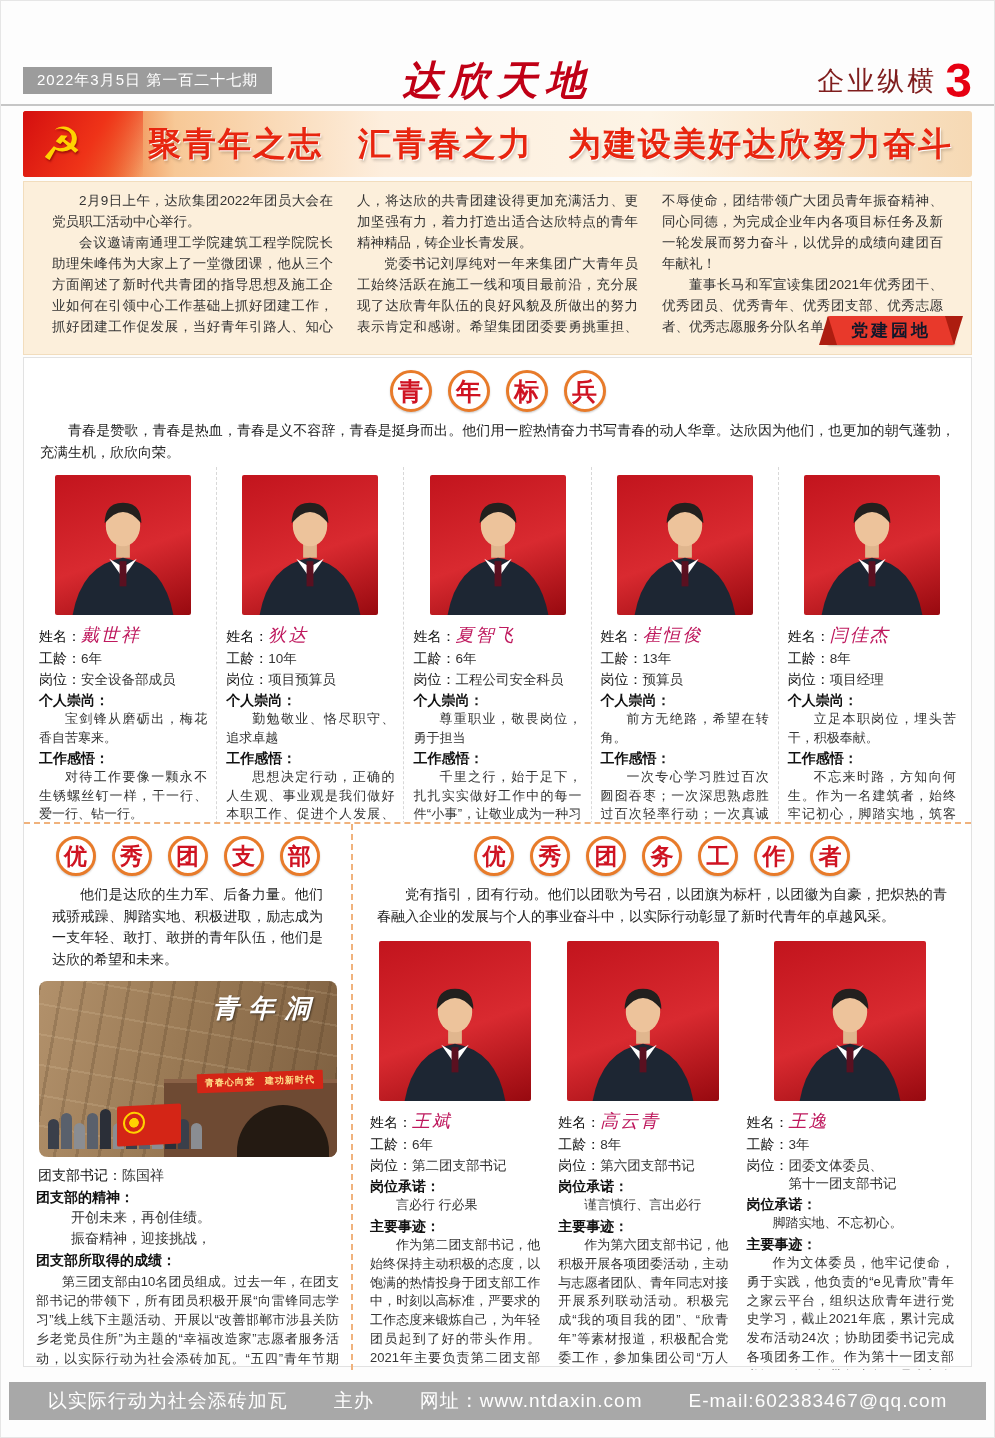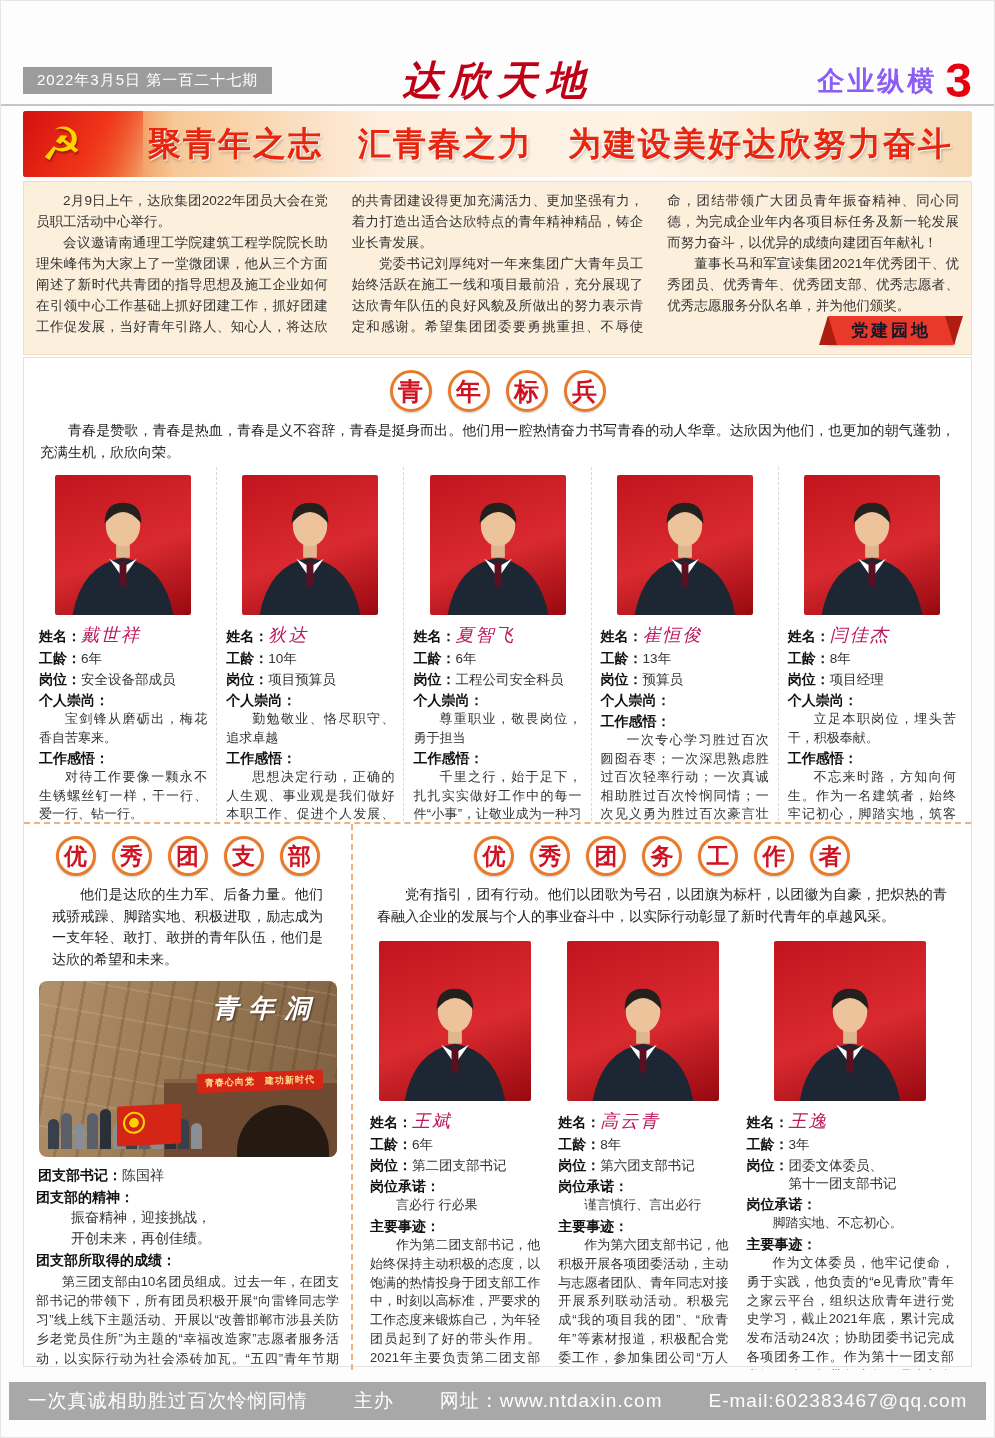--- a/index.html
+++ b/index.html
@@ -8,39 +8,39 @@
           border:1px solid #e6e6e6; overflow:hidden; }
 
   
   .masthead { position:absolute; top:56px; left:22px; right:22px; height:46px; }
   .date-box { position:absolute; left:0; top:10px; background:#9c9c9c; color:#fff;
               font-size:15px; padding:4px 14px; letter-spacing:1px; }
   .paper-title { position:absolute; left:0; right:0; top:-4px; text-align:center;
                  font-family:"DejaVu Serif", serif; font-style:italic; font-weight:bold;
                  color:#c00016; font-size:40px; letter-spacing:8px; }
   .section-page { position:absolute; right:0; top:0; display:flex; align-items:center; }
-  .section-label { font-size:27px; font-weight:bold; color:#8b5cf6; letter-spacing:3px; }
+  .section-label { font-size:27px; font-weight:normal; color:#7f1d1d; letter-spacing:3px; }
   .page-number { font-size:48px; font-weight:bold; color:#e60012; margin-left:8px; line-height:1; }
   .masthead-rule { position:absolute; top:103px; left:0; right:0; height:2px; background:#c6c6c6; }
 
   
   .banner { position:absolute; top:110px; left:22px; right:22px; height:66px; border-radius:3px;
             overflow:hidden; display:flex; align-items:center;
             background:linear-gradient(90deg,#e8330f 0%,#ef7b3a 9%,#f7c896 16%,#fdeedd 38%,#fdf4e6 66%,#f6d9b4 100%); }
   .banner-left { position:absolute; left:0; top:0; bottom:0; width:120px;
                  background:linear-gradient(120deg,#d40f0f 0%,#ef3318 55%,rgba(239,81,24,0) 100%);
                  display:flex; align-items:center; }
   .emblem { font-size:46px; color:#ffd200; margin-left:18px; text-shadow:1px 2px 2px rgba(120,0,0,.6); }
   .banner-text { position:relative; width:100%; text-align:center; padding-left:106px;
                  font-size:33px; font-weight:bold; color:#e8250f; letter-spacing:2px;
                  text-shadow:1px 1px 0 #fff, 2px 3px 3px rgba(0,0,0,.18); }
 
   
   .article-box { position:absolute; top:180px; left:22px; right:22px; height:174px;
-                 background:#fcefdb; border:1px solid #f2ddbd; padding:9px 12px; }
+                 background:#fcefdb; border:1px solid #f2ddbd; padding:9px 28px; }
   .article-cols { column-count:3; column-gap:24px; height:100%; overflow:hidden;
                   font-size:13.5px; line-height:1.55; color:#333; text-align:justify; }
   .article-cols p { text-indent:2em; }
   .badge { position:absolute; right:16px; bottom:9px; background:#e8392b; color:#0f172a;
            font-weight:bold; font-size:17px; letter-spacing:3px; padding:3px 24px;
            border-radius:3px; box-shadow:0 1px 2px rgba(0,0,0,.25); }
   .badge::before, .badge::after { content:""; position:absolute; top:0; bottom:0; width:18px; background:#ad1d10; }
   .badge::before { left:-8px; clip-path:polygon(0 100%,50% 0,100% 100%); }
   .badge::after  { right:-8px; clip-path:polygon(0 0,50% 100%,100% 0); }
 
@@ -59,21 +59,21 @@
   
   .youth { height:464px; overflow:hidden; position:relative; }
   .profiles-row { display:flex; margin:4px 6px 0; }
   .profile-cell { flex:1; padding:0 9px; }
   .profile-cell + .profile-cell { border-left:1px dashed #d8d8d8; }
   .portrait { width:136px; height:140px; margin:8px auto 8px;
               background:linear-gradient(160deg,#c2141d 0%,#d92a30 55%,#97090f 100%);
               border-radius:2px; overflow:hidden; display:flex; align-items:flex-end; justify-content:center; }
   .person-svg { width:120px; height:126px; display:block; }
   .p-row { font-size:13.5px; color:#333; margin:3px 0; display:flex; align-items:baseline; }
-  .lbl { font-weight:bold; color:#111; font-size:14px; white-space:nowrap; }
+  .lbl { font-weight:normal; color:#111; font-size:14px; white-space:nowrap; }
   .script { font-family:"DejaVu Serif", serif; font-style:italic; font-weight:normal;
             font-size:18px; color:#be185d; letter-spacing:2px; }
   .p-lbl { font-weight:bold; color:#111; font-size:14px; margin-top:3px; }
   .p-text { text-indent:2em; font-size:13px; line-height:1.42; color:#333; text-align:justify; }
   .multiline { white-space:pre-line; }
 
   
   .bottom { display:flex; border-top:2px dashed #f0b27c; height:548px; overflow:hidden; }
   .branch-col { width:327px; padding:0 12px; }
   .workers-col { flex:1; border-left:2px dashed #f0b27c; padding:0 8px; }
@@ -265,20 +265,21 @@
             </div>
           <div class="p-row">
               <span class="lbl">工龄：</span>
               <span>13年</span>
             </div>
           <div class="p-row">
               <span class="lbl">岗位：</span>
               <span>预算员</span>
             </div>
           <div class="p-lbl">个人崇尚：</div>
+          <p class="p-text">前方无绝路，希望在转角。</p>
           <div class="p-lbl">工作感悟：</div>
           <p class="p-text">一次专心学习胜过百次囫囵吞枣；一次深思熟虑胜过百次轻率行动；一次真诚相助胜过百次怜悯同情；一次见义勇为胜过百次豪言壮语。</p>
         </div>
 
         <div class="profile-cell">
           <div class="portrait">
               <svg class="person-svg" viewBox="0 0 100 110">
                 <use href="#person"></use>
               </svg>
             </div>
@@ -334,22 +335,22 @@
               <i></i>
               <i></i>
               <i></i>
               <i></i>
             </div>
           <div class="flag"></div>
         </div>
 
         <div class="branch-field"><span class="lbl">团支部书记：</span><span>陈国祥</span></div>
         <div class="p-lbl">团支部的精神：</div>
+        <div class="spirit-line">开创未来，再创佳绩。</div>
         <div class="spirit-line">振奋精神，迎接挑战，</div>
-        <div class="spirit-line">开创未来，再创佳绩。</div>
         <div class="p-lbl">团支部所取得的成绩：</div>
         <p class="achieve-text">第三团支部由10名团员组成。过去一年，在团支部书记的带领下，所有团员积极开展“向雷锋同志学习”线上线下主题活动、开展以“改善邯郸市涉县关防乡老党员住所”为主题的“幸福改造家”志愿者服务活动，以实际行动为社会添砖加瓦。“五四”青年节期间，组织青年团员参观红色革命根据地西柏坡、红色景区红旗渠；努力学习党、团基础知识，主动开展“青年大学习”网上主题团课，并定期进行考核。</p>
       </section>
 
       <section class="workers-col">
         <div class="circle-title">
           <span class="c">优</span>
           <span class="c">秀</span>
           <span class="c">团</span>
           <span class="c">务</span>
@@ -433,19 +434,19 @@
             <div class="p-lbl">主要事迹：</div>
             <p class="deeds-text">作为文体委员，他牢记使命，勇于实践，他负责的“e见青欣”青年之家云平台，组织达欣青年进行党史学习，截止2021年底，累计完成发布活动24次；协助团委书记完成各项团务工作。作为第十一团支部书记，他积极带领青年团员参加各项文体活动，为团内单身青年创造了交友机会，解决了工程青年恋爱难交友难的问题。</p>
           </div>
 
         </div>
       </section>
     </div>
   </div>
 
   <div class="footer-bar">
-    <span>一次真诚相助胜过百次怜悯同情</span>
+    <span>以实际行动为社会添砖加瓦</span>
     <span>主办</span>
     <span>网址：www.ntdaxin.com</span>
     <span>E-mail:602383467@qq.com</span>
   </div>
 
 </div>
 
 </body></html>

